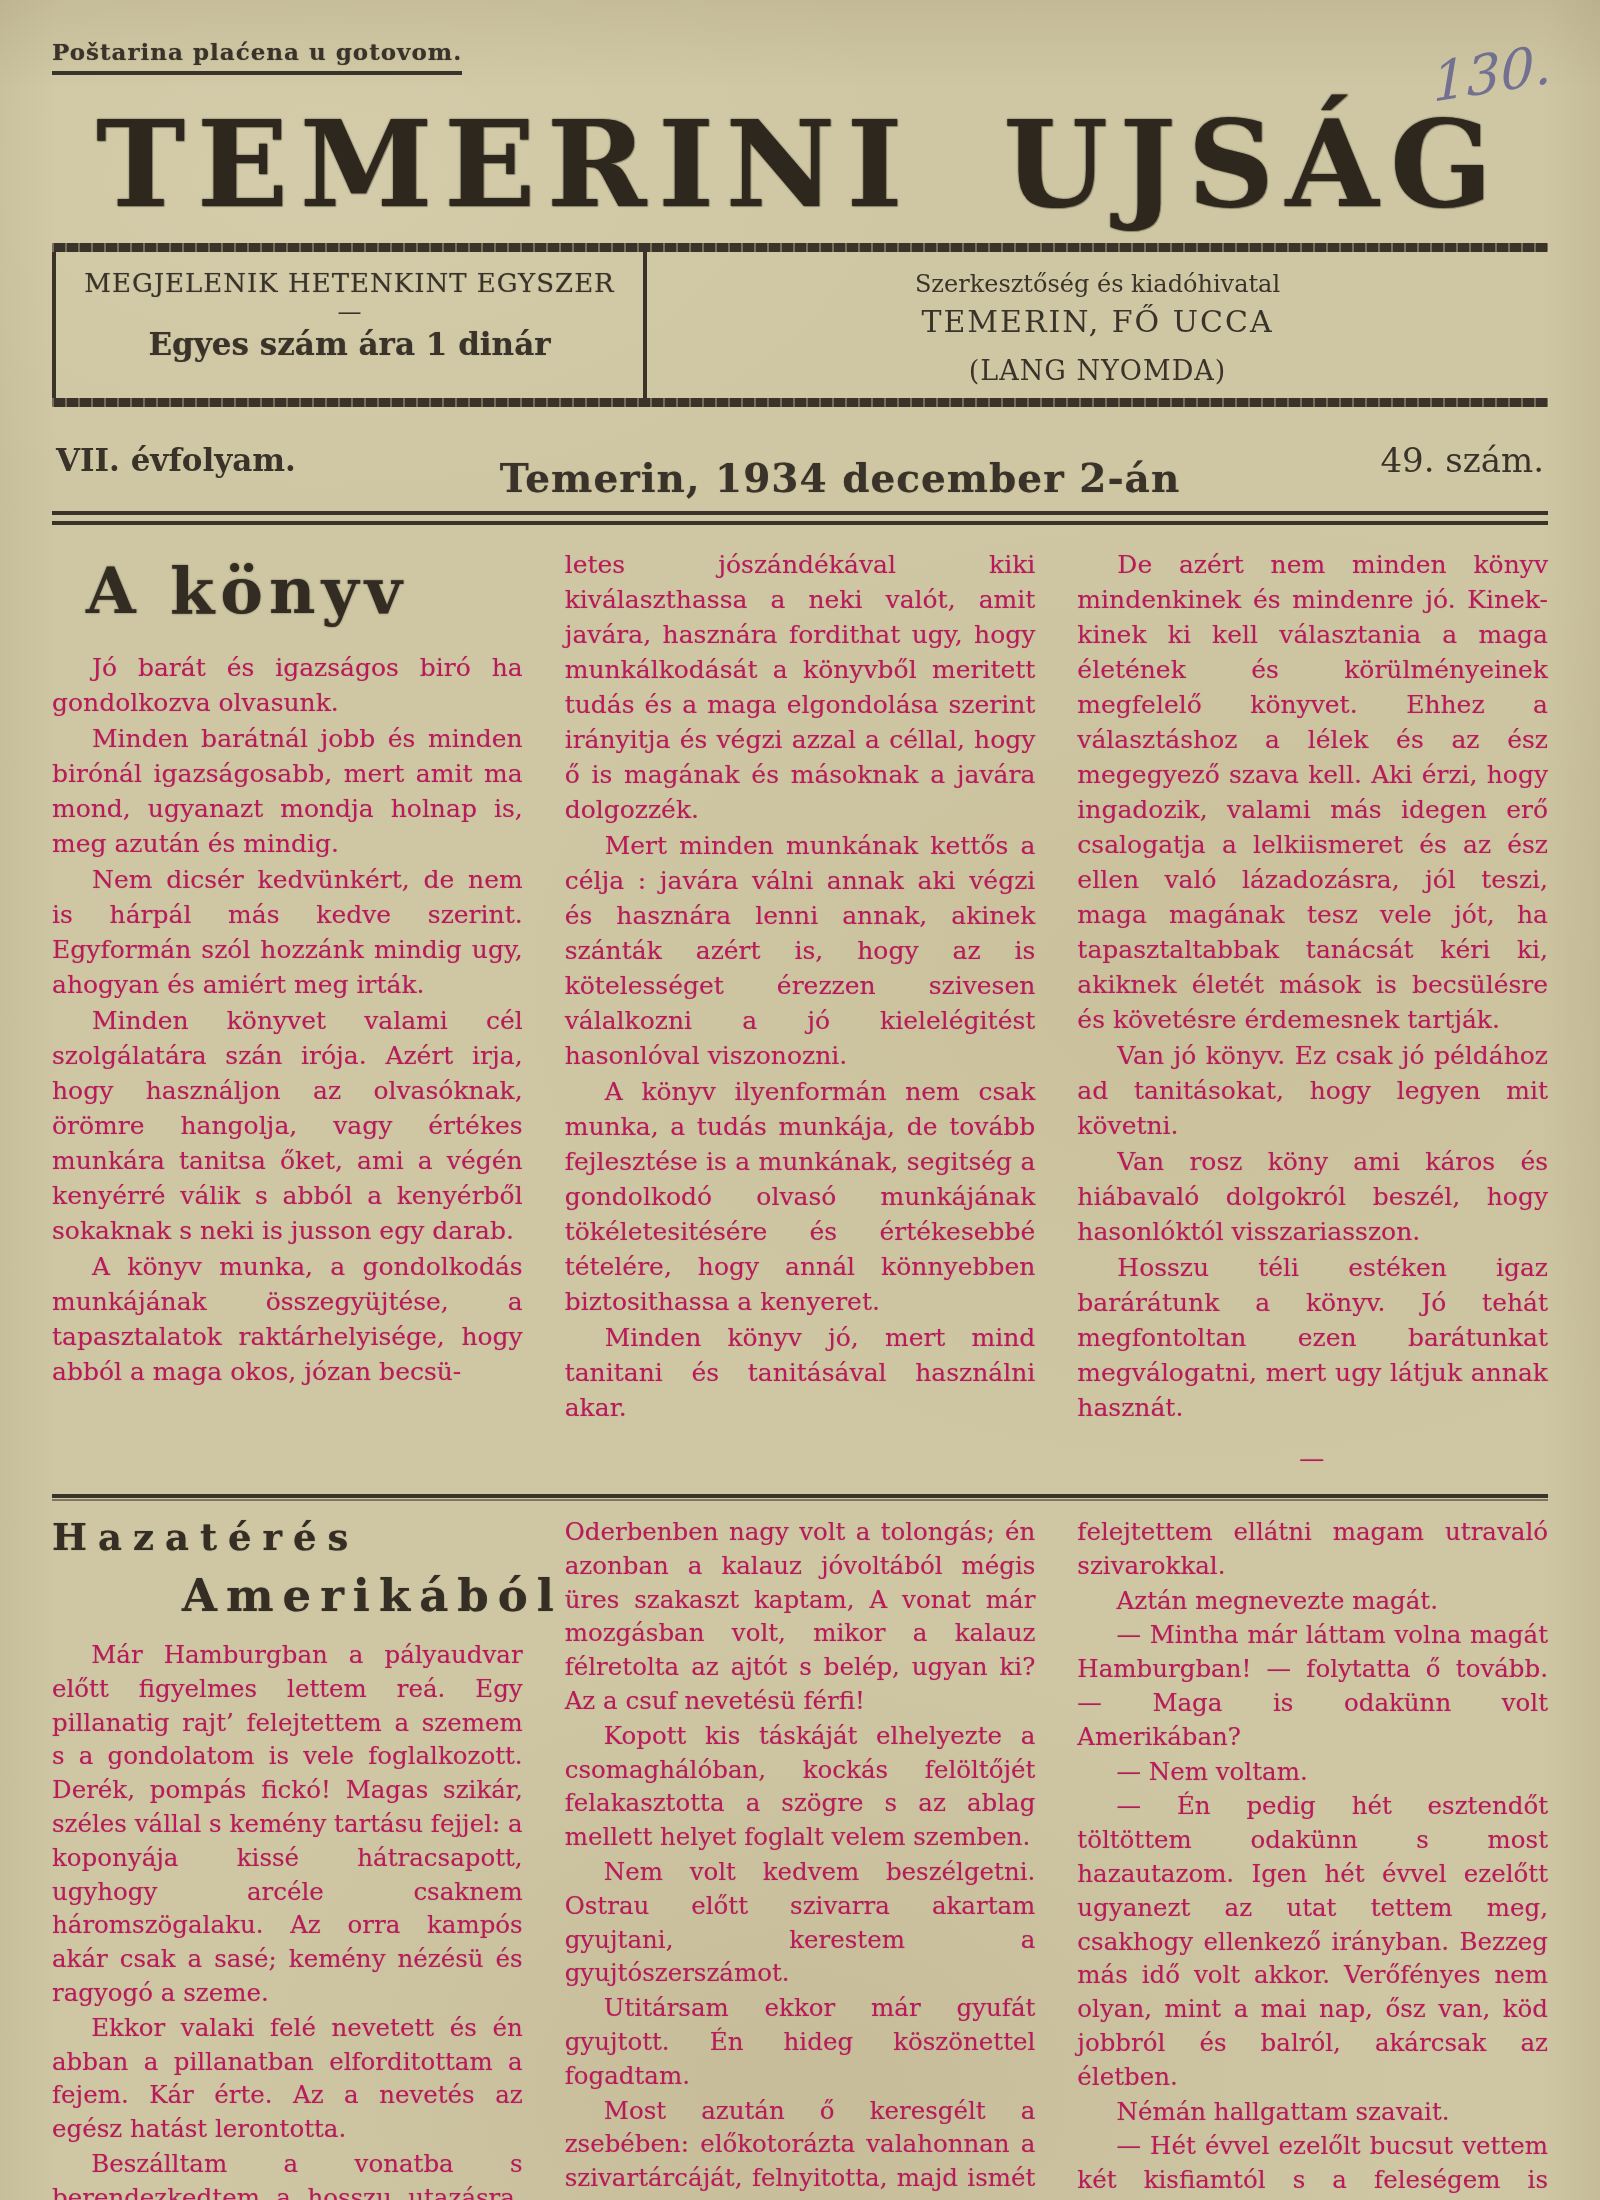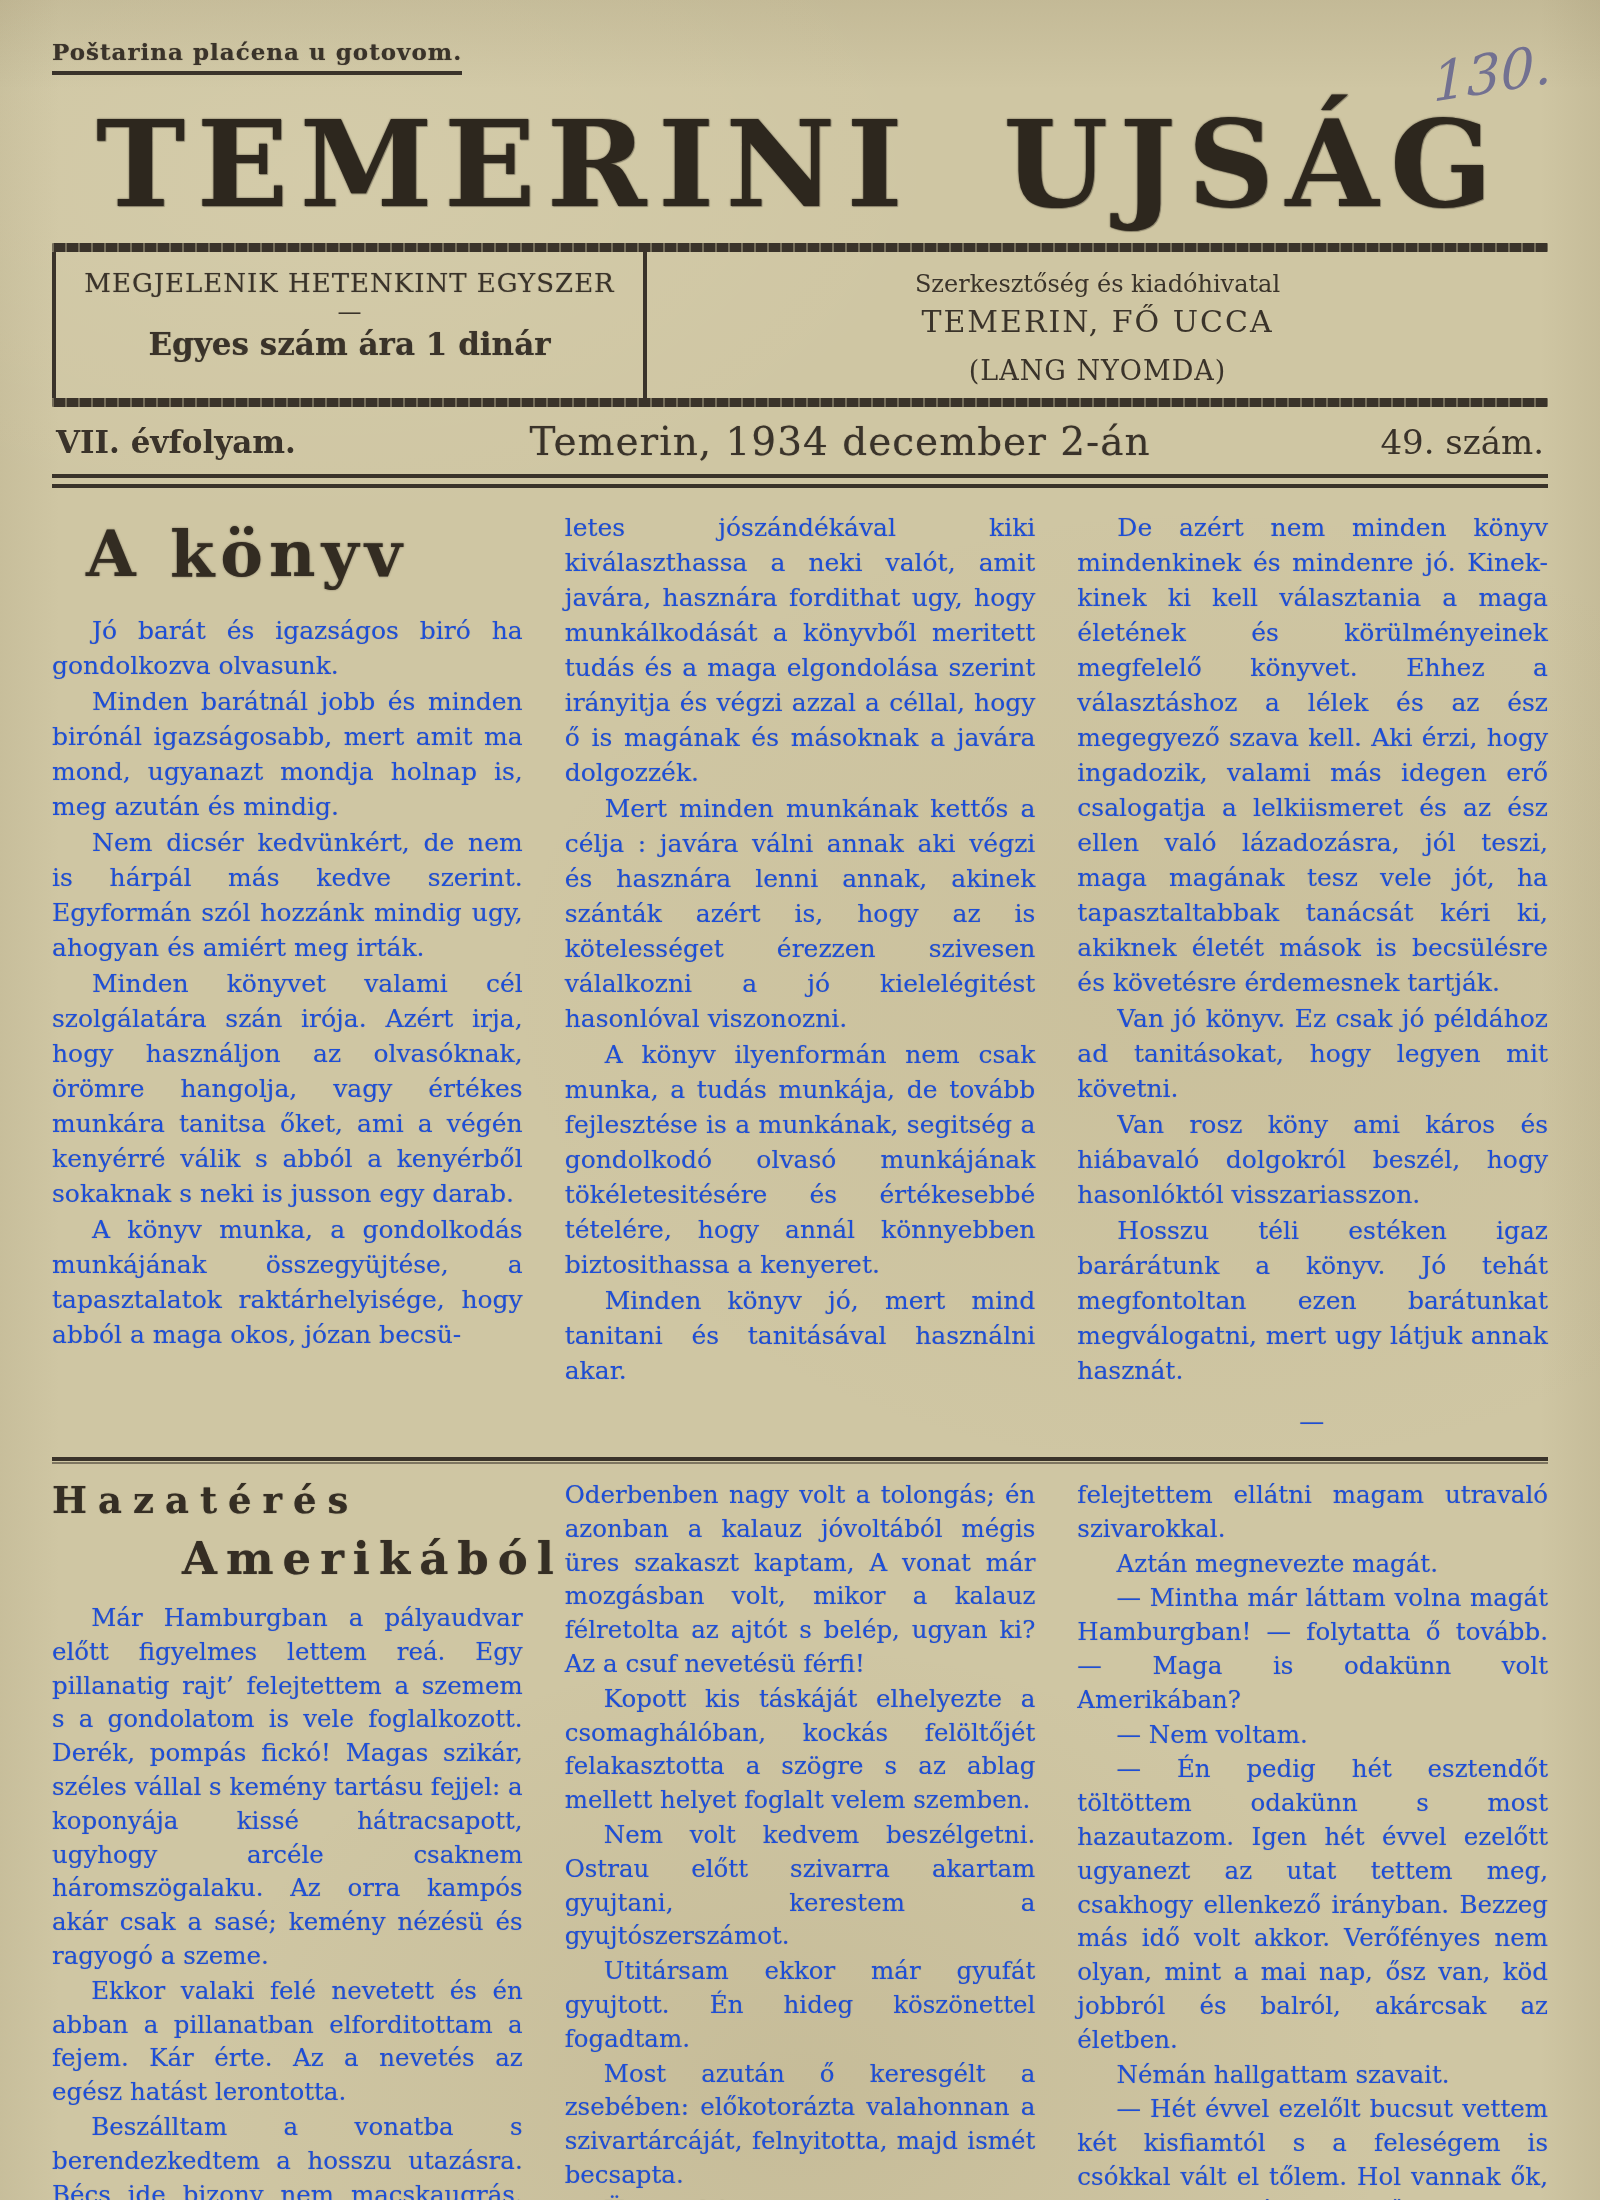--- a/index.html
+++ b/index.html
@@ -68,31 +68,31 @@
   .freq-line1 { font-size: 26px; letter-spacing: 1px; margin-top: 4px; text-shadow: 0 0 1px rgba(58,51,42,0.5); }
   .freq-dash { font-size: 24px; line-height: 1.0; margin: 2px 0; }
   .freq-line2 { font-size: 31px; font-weight: bold; margin-top: 2px; text-shadow: 0 0 1px rgba(58,51,42,0.5); }
 
   .office-line1 { font-size: 24px; margin-top: 6px; }
   .office-line2 { font-size: 30px; letter-spacing: 2px; margin-top: 6px; }
   .office-line3 { font-size: 27px; letter-spacing: 1px; margin-top: 16px; }
 
   .dateline { display: flex; align-items: center; padding: 12px 4px 10px 4px; }
   .dl-volume { width: 320px; font-size: 31px; font-weight: bold; }
-  .dl-date { flex: 1; text-align: center; font-size: 39px; font-weight: normal; letter-spacing: 1px; text-shadow: 0 0 1px rgba(58,51,42,0.5); }
+  .dl-date { flex: 1; text-align: center; font-size: 39px; font-weight: bold; letter-spacing: 1px; text-shadow: 0 0 1px rgba(58,51,42,0.5); margin-top: 36px; }
   .dl-issue { width: 240px; text-align: right; font-size: 34px; font-weight: normal; }
 
   .articles { margin-top: 22px; }
   .cols { display: flex; gap: 42px; }
   .col { flex: 1; min-width: 0; }
 
   .body-text, .para {
     font-size: 25px; line-height: 1.40;
   }
-  .para { text-align: justify; text-indent: 1.6em; color: #1d4ed8; text-shadow: 0 0 1px rgba(66,58,46,0.35); }
+  .para { text-align: justify; text-indent: 1.6em; color: #be185d; text-shadow: 0 0 1px rgba(66,58,46,0.35); }
   .para + .para { margin-top: 1px; }
   .para.noindent { text-indent: 0; }
   .para.center { text-align: center; text-indent: 0; margin-top: 16px; letter-spacing: 2px; }
 
   .article1-title {
     font-size: 64px; font-weight: bold;
     letter-spacing: 6px;
     margin: 6px 0 22px 34px;
     color: #332c22;
     text-shadow: 0 0 2px rgba(51,44,34,0.6);

